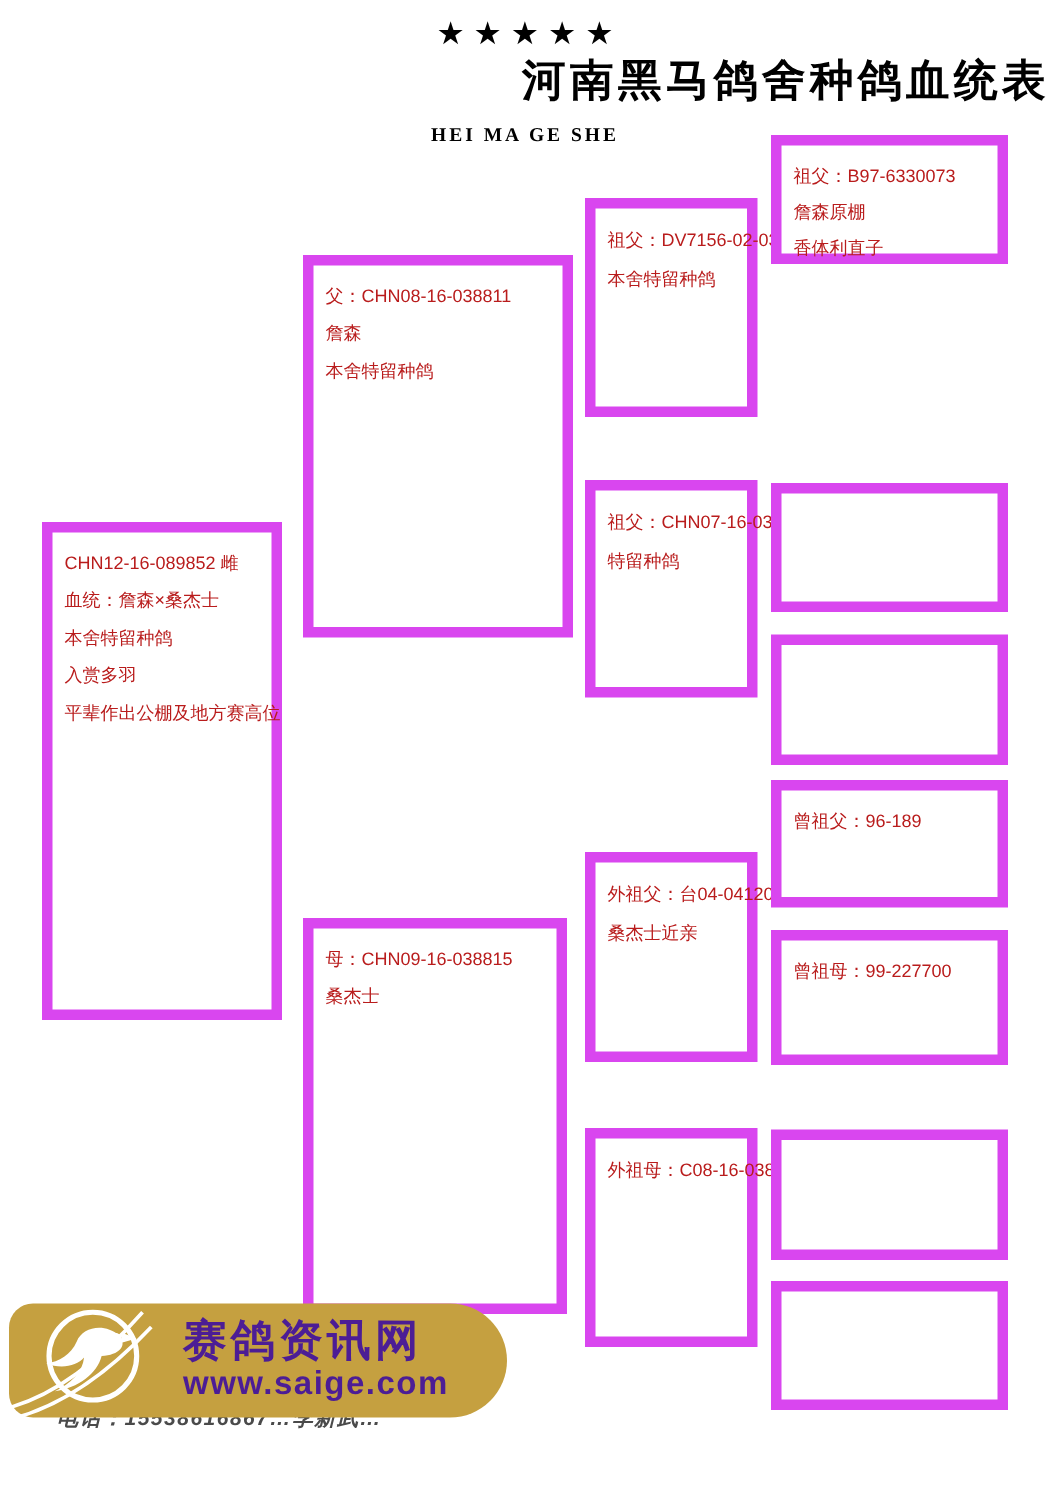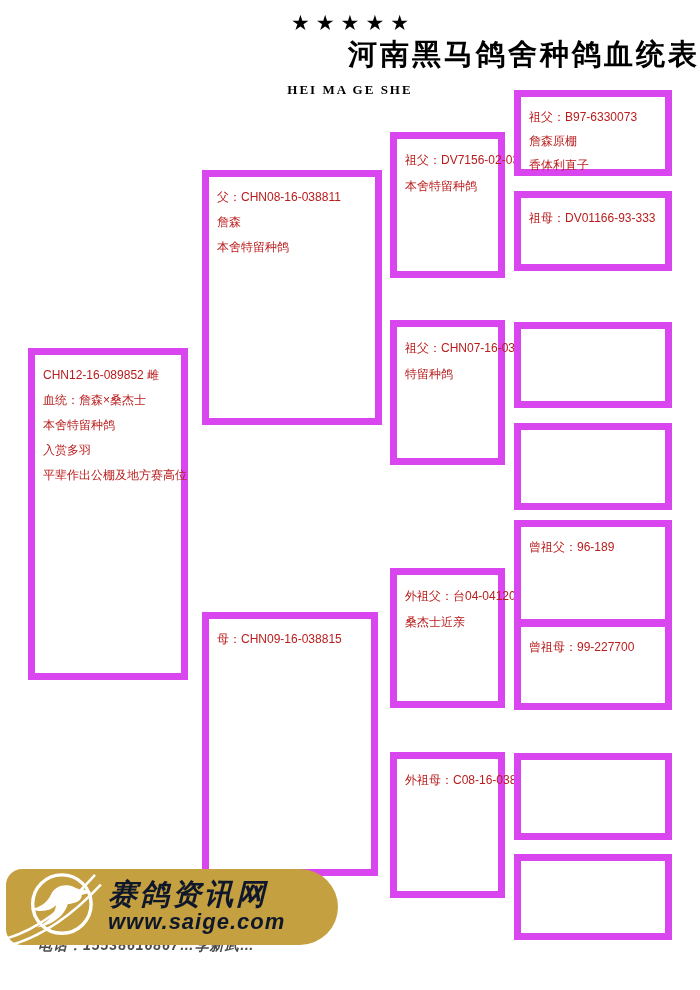--- a/index.html
+++ b/index.html
@@ -35,37 +35,37 @@
   .g3b{top:320px;height:145px;}
   .g3c{top:568px;height:140px;}
   .g3d{top:752px;height:146px;}
 
   .g4{width:158px;left:514px;}
   .g4 .box-line{line-height:24px;}
   .g4-1{top:90px;height:86px;}
   .g4-2{top:191px;height:80px;}
   .g4-3{top:322px;height:86px;}
   .g4-4{top:423px;height:87px;}
-  .g4-5{top:520px;height:106px;}
+  .g4-5{top:520px;height:85px;}
   .g4-6{top:620px;height:90px;}
   .g4-7{top:753px;height:87px;}
   .g4-8{top:854px;height:86px;}
 
   
   .phone{
     position:absolute;left:38px;top:937px;z-index:1;
     font-size:14px;font-weight:bold;color:#4a4a4a;letter-spacing:1px;white-space:nowrap;font-style:italic;
   }
   .banner{
     position:absolute;left:6px;top:869px;width:332px;height:76px;z-index:2;
     border-radius:16px 38px 38px 16px;
     display:flex;align-items:center;
   }
   .banner-logo{flex:0 0 100px;height:76px;margin-left:2px;}
-  .banner-text{margin-left:0;color:#0f172a;font-style:italic;}
+  .banner-text{margin-left:14px;color:#4c1d95;}
   .site-name{font-size:29px;font-weight:bold;letter-spacing:3px;line-height:30px;}
   .site-url{font-size:22px;font-weight:bold;letter-spacing:1px;line-height:26px;}
 </style>
 </head>
 <body>
 
 <div class="page">
 
   <header class="header">
     <div class="stars">★★★★★</div>
@@ -81,20 +81,21 @@
       <div class="box-line">平辈作出公棚及地方赛高位</div>
     </div>
 
   <div class="box father">
       <div class="box-line">父：CHN08-16-038811</div>
       <div class="box-line">詹森</div>
       <div class="box-line">本舍特留种鸽</div>
     </div>
   <div class="box mother">
       <div class="box-line">母：CHN09-16-038815</div>
+      <div class="box-line">桑杰士</div>
     </div>
 
   <div class="box g3 g3a">
       <div class="box-line">祖父：DV7156-02-0338</div>
       <div class="box-line">本舍特留种鸽</div>
     </div>
   <div class="box g3 g3b">
       <div class="box-line">祖父：CHN07-16-038831</div>
       <div class="box-line">特留种鸽</div>
     </div>
@@ -103,23 +104,20 @@
       <div class="box-line">桑杰士近亲</div>
     </div>
   <div class="box g3 g3d">
       <div class="box-line">外祖母：C08-16-038805</div>
     </div>
 
   <div class="box g4 g4-1">
       <div class="box-line">祖父：B97-6330073</div>
       <div class="box-line">詹森原棚</div>
       <div class="box-line">香体利直子</div>
-    </div>
-  <div class="box g4 g4-2">
-      <div class="box-line">祖母：DV01166-93-333</div>
     </div>
   <div class="box g4 g4-3"></div>
   <div class="box g4 g4-4"></div>
   <div class="box g4 g4-5">
       <div class="box-line">曾祖父：96-189</div>
     </div>
   <div class="box g4 g4-6">
       <div class="box-line">曾祖母：99-227700</div>
     </div>
   <div class="box g4 g4-7"></div>

